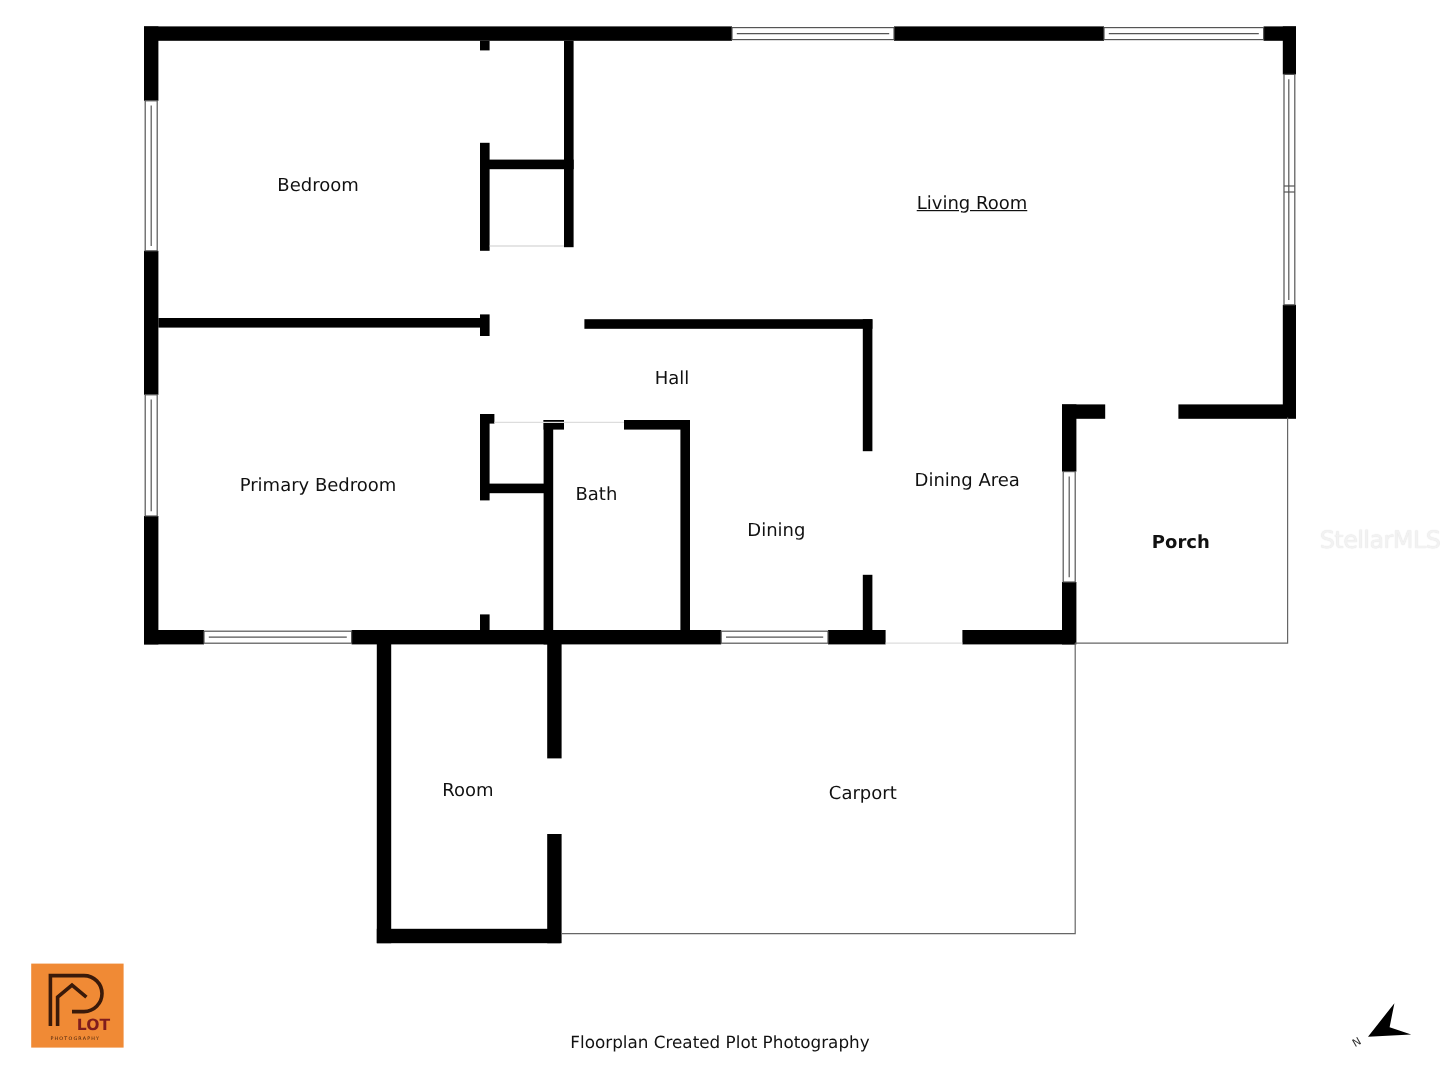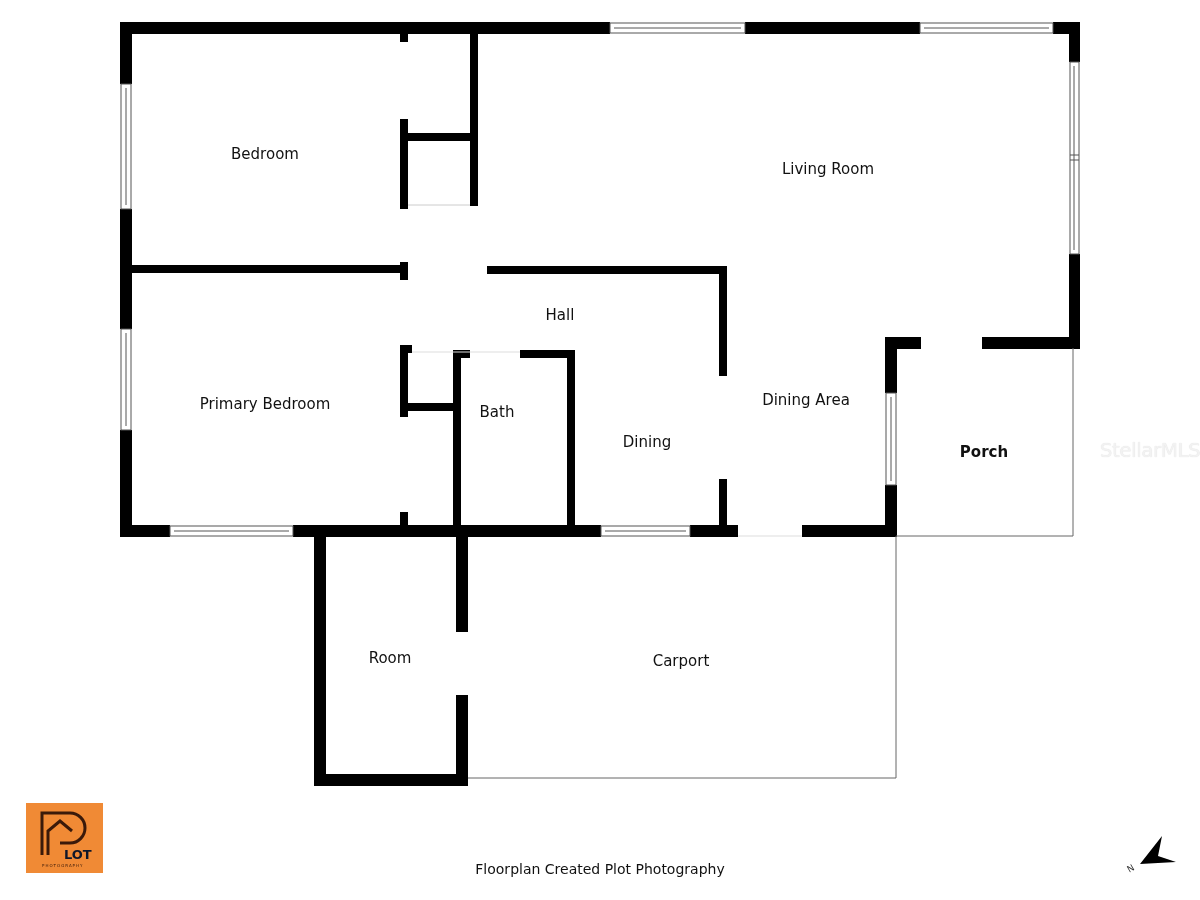--- a/index.html
+++ b/index.html
@@ -2,21 +2,21 @@
 <html><head>
 <meta charset="utf-8">
 <style>
   html, body { margin:0; padding:0; background:#ffffff; }
   body { width:1200px; height:900px; position:relative; overflow:hidden; font-family:"DejaVu Sans", sans-serif; }
   #plan { position:absolute; left:0; top:0; width:1200px; height:900px; }
   .room-label { position:absolute; font-size:15px; color:#111; transform:translate(-50%,-50%); white-space:nowrap; }
   .footer-credit { position:absolute; left:600px; top:869px; transform:translate(-50%,-50%); font-size:14px; color:#111; white-space:nowrap; }
   .watermark { position:absolute; left:1150px; top:450px; transform:translate(-50%,-50%); font-size:20px; color:#f2f2f2; letter-spacing:-0.5px; white-space:nowrap; text-shadow:0 0 1px #dcdcdc; }
   .logo { position:absolute; left:26px; top:803px; width:77px; height:70px; background:#f08a35; }
-  .logo-text { position:absolute; left:38px; top:44px; font-size:13px; font-weight:bold; color:#0f172a; }
+  .logo-text { position:absolute; left:38px; top:44px; font-size:13px; font-weight:bold; color:#7f1d1d; }
   .logo-sub { position:absolute; left:16px; top:60px; font-size:4px; letter-spacing:1px; color:#3a1a0a; }
   .compass { position:absolute; left:1120px; top:830px; width:60px; height:50px; }
 </style>
 </head>
 <body>
 
 <svg id="plan" viewBox="0 0 1200 900" xmlns="http://www.w3.org/2000/svg">
   <g fill="#000">
 
     <rect x="120" y="22" width="490" height="12"></rect>
@@ -92,29 +92,29 @@
     <polyline points="1073,348 1073,536 896,536"></polyline>
     <polyline points="896,536 896,778 468,778"></polyline>
     <line x1="408" y1="205" x2="470" y2="205" stroke="#ccc"></line>
     <line x1="412" y1="352" x2="520" y2="352" stroke="#ddd"></line>
     <line x1="738" y1="536" x2="802" y2="536" stroke="#ddd"></line>
   </g>
 </svg>
 
 <div id="labels">
     <span class="room-label" style="left: 265px; top: 154px;">Bedroom</span>
-    <span class="room-label" style="left: 828px; top: 169px;">Living Room</span>
+    <span class="room-label" style="left: 810px; top: 169px; text-decoration: underline;">Living Room</span>
     <span class="room-label" style="left: 560px; top: 315px;">Hall</span>
     <span class="room-label" style="left: 265px; top: 404px;">Primary Bedroom</span>
     <span class="room-label" style="left: 497px; top: 412px;">Bath</span>
     <span class="room-label" style="left: 647px; top: 442px;">Dining</span>
     <span class="room-label" style="left: 806px; top: 400px;">Dining Area</span>
     <span class="room-label" style="left: 984px; top: 452px; font-weight: bold;">Porch</span>
     <span class="room-label" style="left: 390px; top: 658px;">Room</span>
-    <span class="room-label" style="left: 681px; top: 661px; text-align: right;">Carport</span>
+    <span class="room-label" style="left: 719px; top: 661px; text-align: right;">Carport</span>
   </div>
 
 <div class="watermark">StellarMLS</div>
 
 <div class="logo">
   <svg width="77" height="70" viewBox="0 0 77 70">
     <path d="M16 52 V10 H44 A15 15 0 0 1 44 40 H34" fill="none" stroke="#3a1a0a" stroke-width="3"></path>
     <path d="M22 52 V28 L34 18 L46 28" fill="none" stroke="#3a1a0a" stroke-width="3"></path>
   </svg>
   <span class="logo-text">LOT</span>

